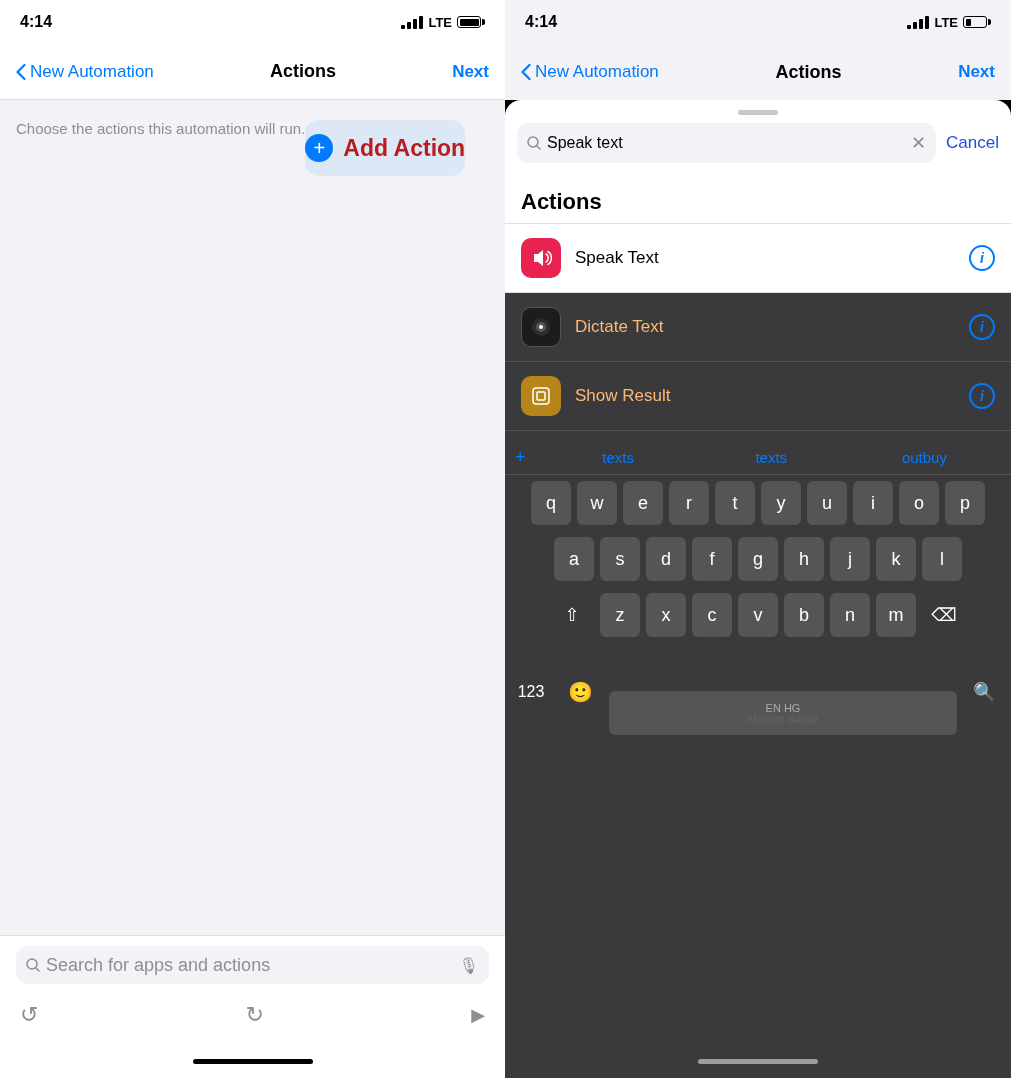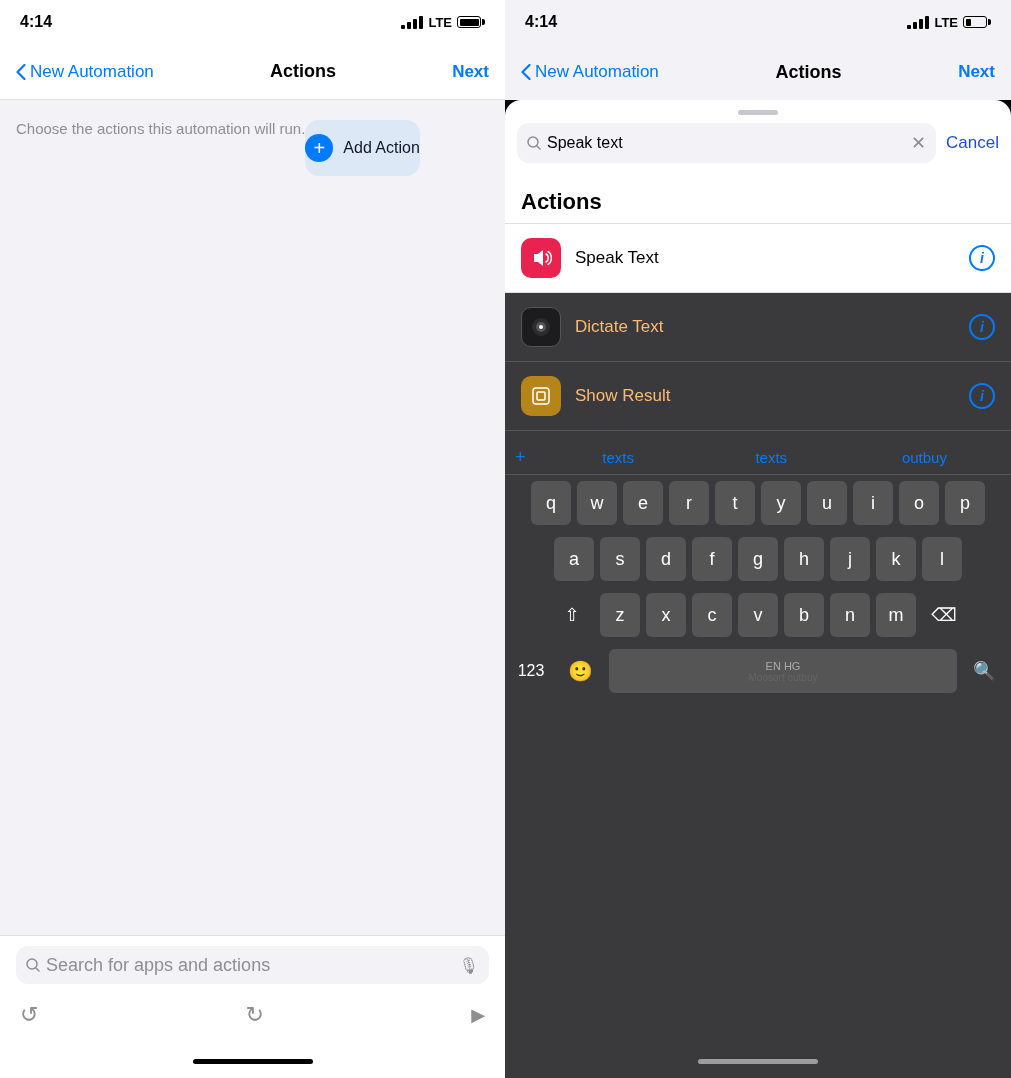--- a/index.html
+++ b/index.html
@@ -105,23 +105,23 @@
       border-radius: 50%;
       display: flex;
       align-items: center;
       justify-content: center;
       color: #fff;
       font-size: 20px;
       font-weight: 300;
     }
 
     .phone-left .content .add-action-btn .label {
-      color: #0f172a;
-      font-size: 16px;
-      font-weight: 400;
+      color: #b91c1c;
+      font-size: 23px;
+      font-weight: 700;
     }
 
     .phone-left .bottom-bar {
       background: #fff;
       border-top: 1px solid #e0e0e0;
     }
 
     .phone-left .search-bar-container {
       padding: 10px 16px;
       display: flex;
@@ -479,20 +479,21 @@
       flex: 1;
       background: #555;
       color: #888;
       border-radius: 6px;
       height: 44px;
       display: flex;
       align-items: center;
       justify-content: center;
       font-size: 15px;
       flex-direction: column;
+      margin-top: 42px;
     }
 
     .phone-right .keyboard .bottom-row .search-key {
       background: #3a3a3c;
       color: #fff;
       border-radius: 6px;
       width: 44px;
       height: 44px;
       display: flex;
       align-items: center;

